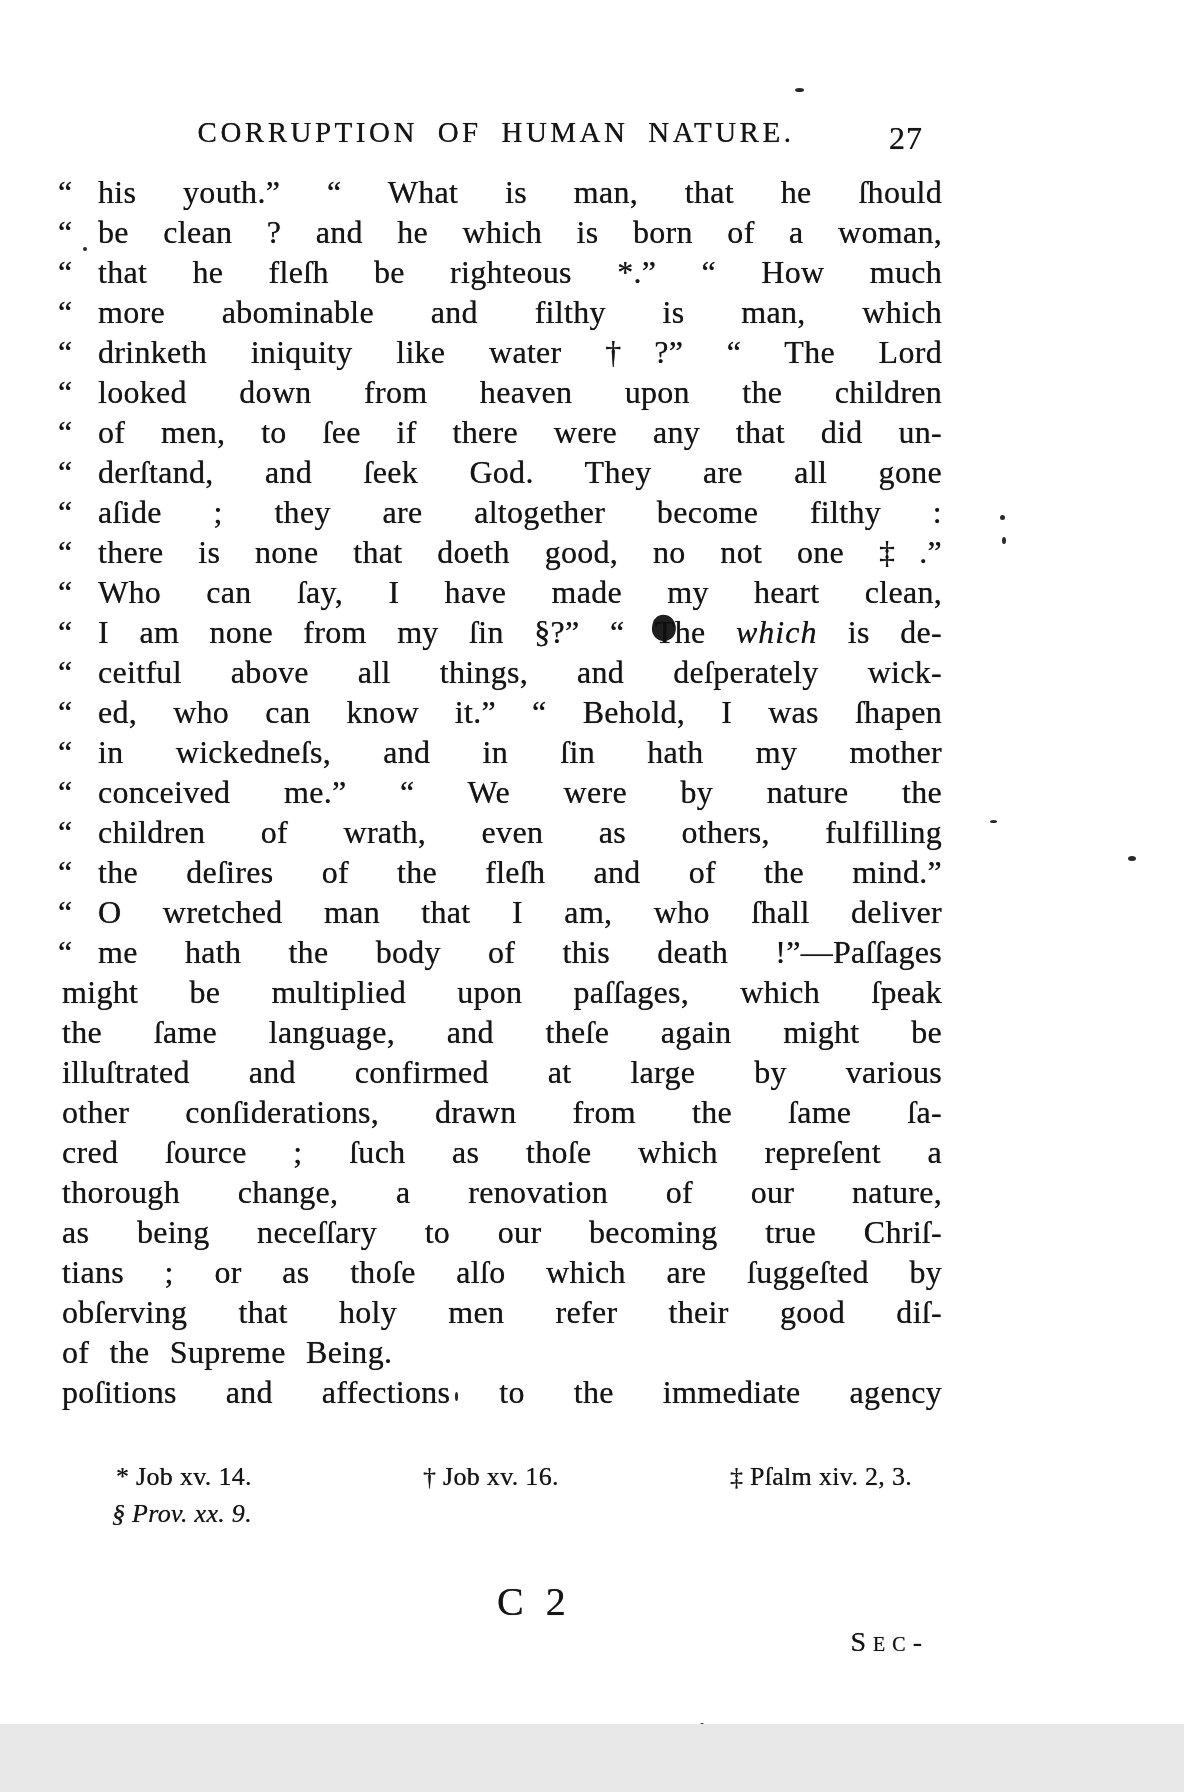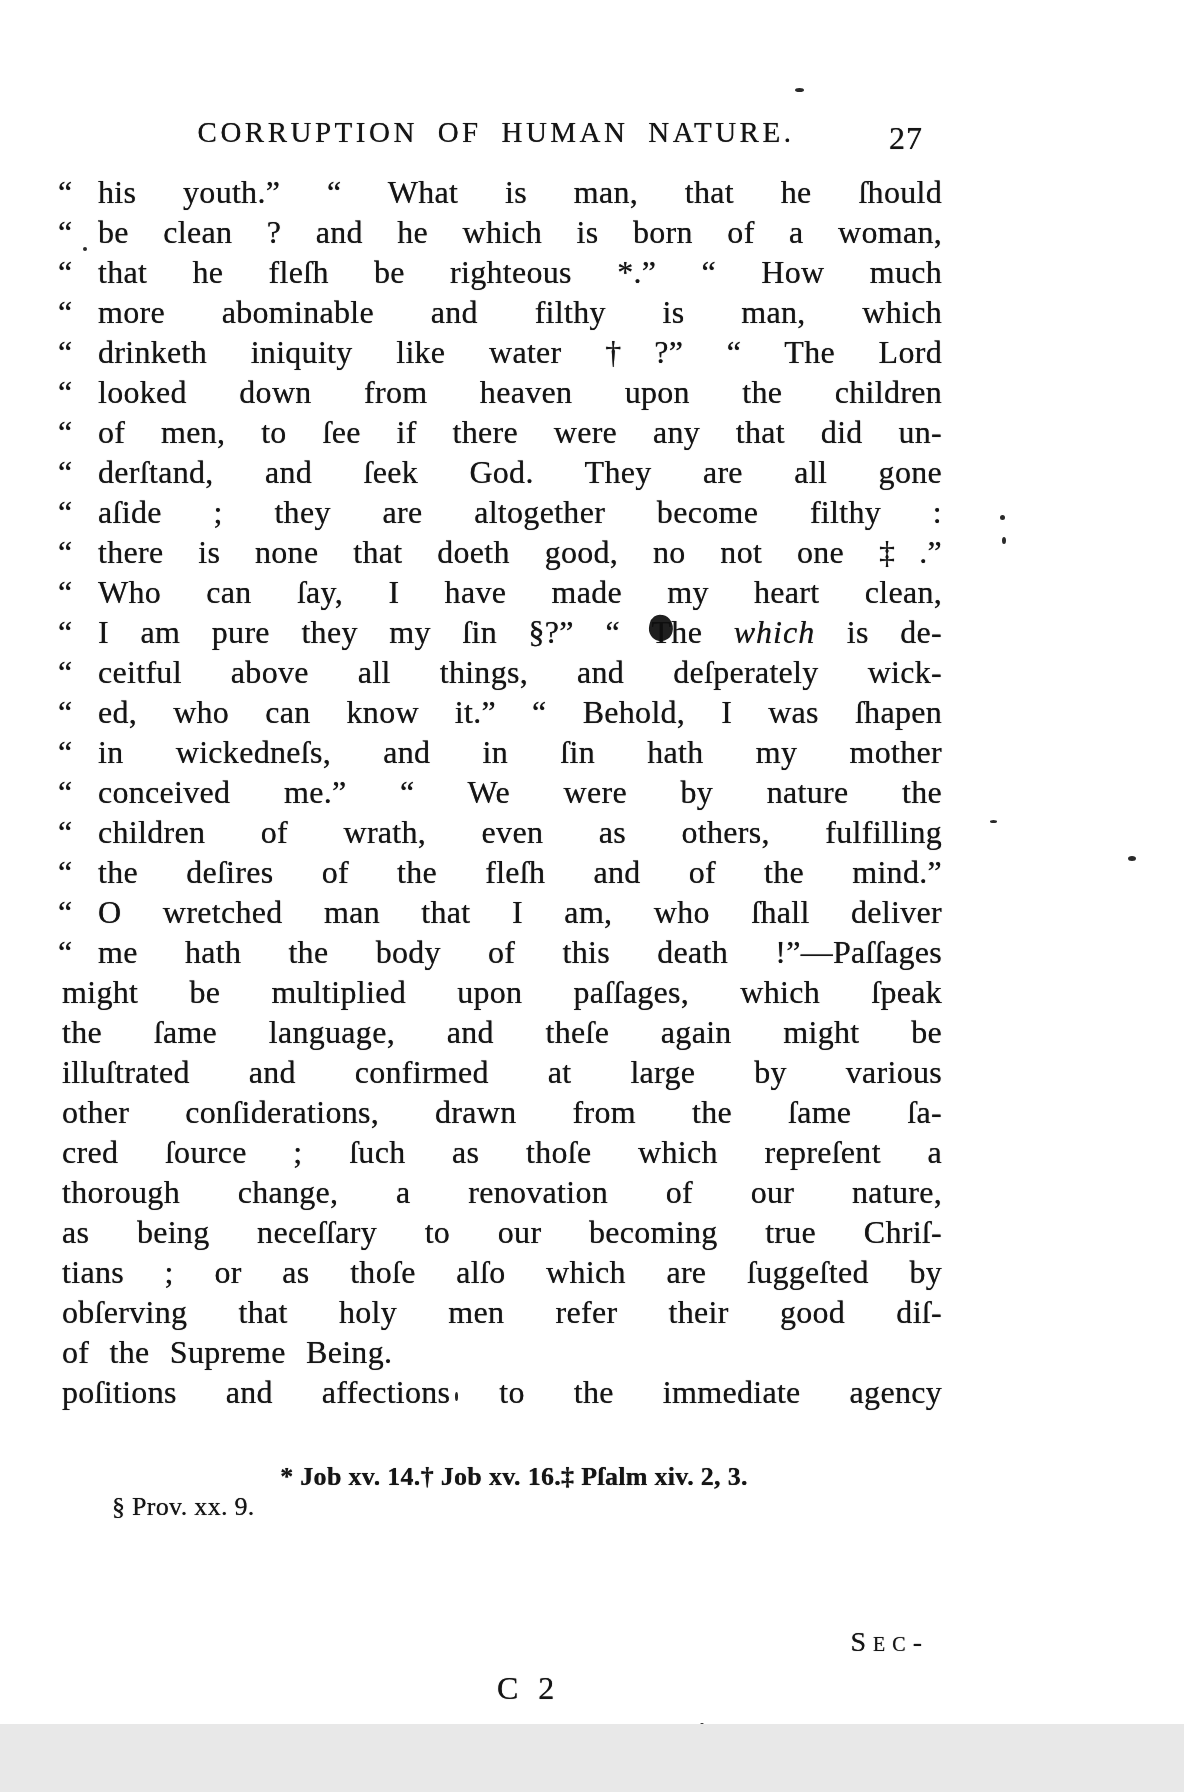--- a/index.html
+++ b/index.html
@@ -38,24 +38,24 @@
   .blot::before{
     content:"";position:absolute;left:-3px;top:1px;width:24px;height:26px;
     background:#0e0e0e;border-radius:48% 60% 52% 55%;opacity:0.93;
     transform:rotate(12deg);
   }
   
   .footnotes{
     position:absolute;top:1462px;left:58px;width:884px;
     font-size:26px;letter-spacing:0.3px;
   }
-  .fn-row{display:flex;justify-content:center;padding-left:58px;padding-right:30px;font-weight:bold;}
-  .fn-line2{padding-left:54px;}
-  
-  .sig{position:absolute;left:497px;top:1670px;font-size:32px;letter-spacing:6px;}
+  .fn-row{display:flex;justify-content:space-between;padding-left:58px;padding-right:30px;}
+  .fn-line2{padding-left:54px;margin-top:7px;font-style:italic;}
+  
+  .sig{position:absolute;left:497px;top:1578px;font-size:40px;letter-spacing:6px;}
   .catchword{
     position:absolute;right:255px;top:1626px;
     font-size:28px;font-variant:small-caps;letter-spacing:7px;
   }
   
   .speck{position:absolute;background:#2a2a2a;border-radius:50%;}
 </style>
 </head>
 <body>
 
@@ -106,21 +106,21 @@
       <div class="line quoted">
         <span class="qmark">“</span>
         <span class="ltext"><span>there is none that doeth good, no not one ‡.”</span></span>
       </div>
       <div class="line quoted">
         <span class="qmark">“</span>
         <span class="ltext"><span>Who can ſay, I have made my heart clean,</span></span>
       </div>
       <div class="line quoted">
         <span class="qmark">“</span>
-        <span class="ltext"><span>I am pure they my ſin §?” “ </span><span class="blot">The</span><span> </span><em>which</em><span> is de-</span></span>
+        <span class="ltext"><span>I am none from my ſin §?” “ </span><span class="blot">The</span><span> </span><em>which</em><span> is de-</span></span>
       </div>
       <div class="line quoted">
         <span class="qmark">“</span>
         <span class="ltext"><span>ceitful above all things, and deſperately wick-</span></span>
       </div>
       <div class="line quoted">
         <span class="qmark">“</span>
         <span class="ltext"><span>ed, who can know it.” “ Behold, I was ſhapen</span></span>
       </div>
       <div class="line quoted">

